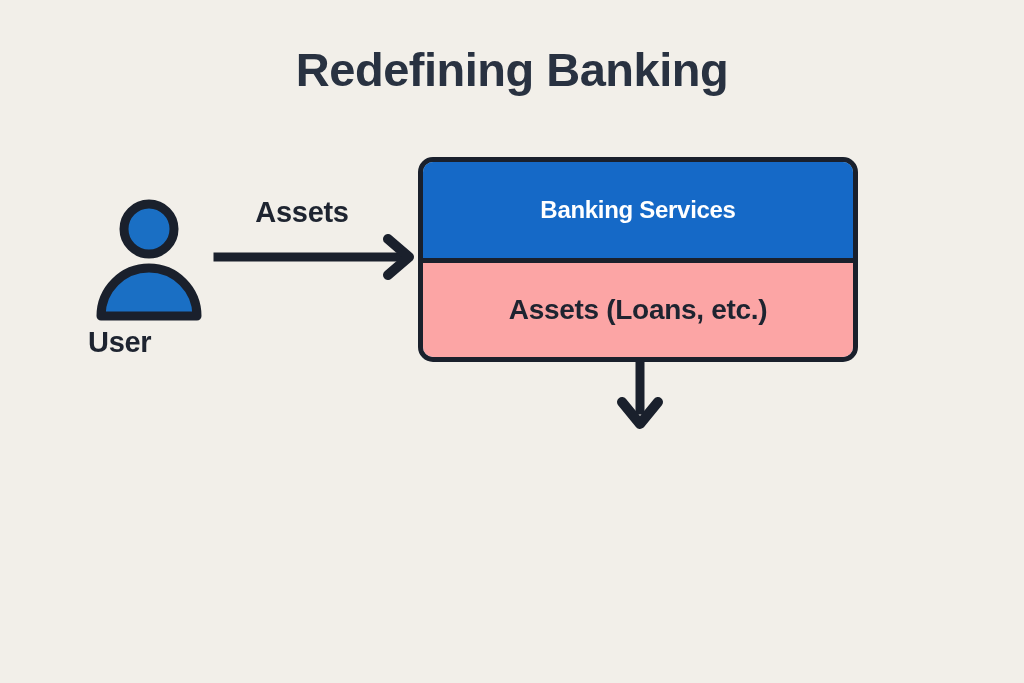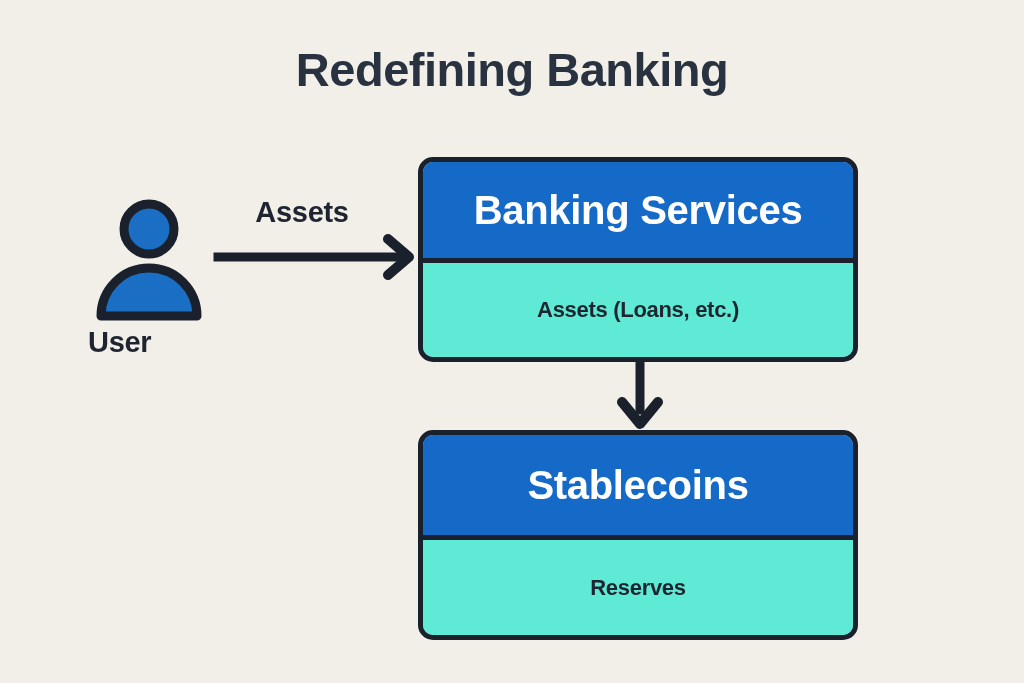--- a/index.html
+++ b/index.html
@@ -107,33 +107,33 @@
   #box-stablecoins {
     left: 418px;
     top: 430px;
     width: 440px;
     height: 210px;
   }
   .node-header {
     box-sizing: border-box;
     background: #1569C7;
     color: #FFFFFF;
-    font-size: 40px;
+    font-size: 24px;
     font-weight: bold;
     letter-spacing: -0.3px;
     display: flex;
     align-items: center;
     justify-content: center;
     border-bottom: 5px solid #1A202C;
   }
   .node-body {
     box-sizing: border-box;
-    background: #5eead4;
+    background: #fca5a5;
     color: #1E2430;
-    font-size: 22px;
+    font-size: 28px;
     font-weight: bold;
     letter-spacing: -0.3px;
     display: flex;
     align-items: center;
     justify-content: center;
   }
   #box-banking .node-header { height: 101px; }
   #box-banking .node-body   { height: 94px;  }
   #box-stablecoins .node-header { height: 105px; }
   #box-stablecoins .node-body   { height: 95px;  }
@@ -164,18 +164,14 @@
   <div class="node-box" id="box-banking">
     <div class="node-header">Banking Services</div>
     <div class="node-body">Assets (Loans, etc.)</div>
   </div>
 
   <svg id="flow-arrow" viewBox="0 0 56 72">
     <line x1="28" y1="2" x2="28" y2="52" stroke="#1A202C" stroke-width="9" stroke-linecap="square"></line>
     <polyline points="10,44 28,66 46,44" fill="none" stroke="#1A202C" stroke-width="10" stroke-linecap="round" stroke-linejoin="round"></polyline>
   </svg>
 
-  <div class="node-box" id="box-stablecoins">
-    <div class="node-header">Stablecoins</div>
-    <div class="node-body">Reserves</div>
-  </div>
 
 </div>
 
 </body></html>

